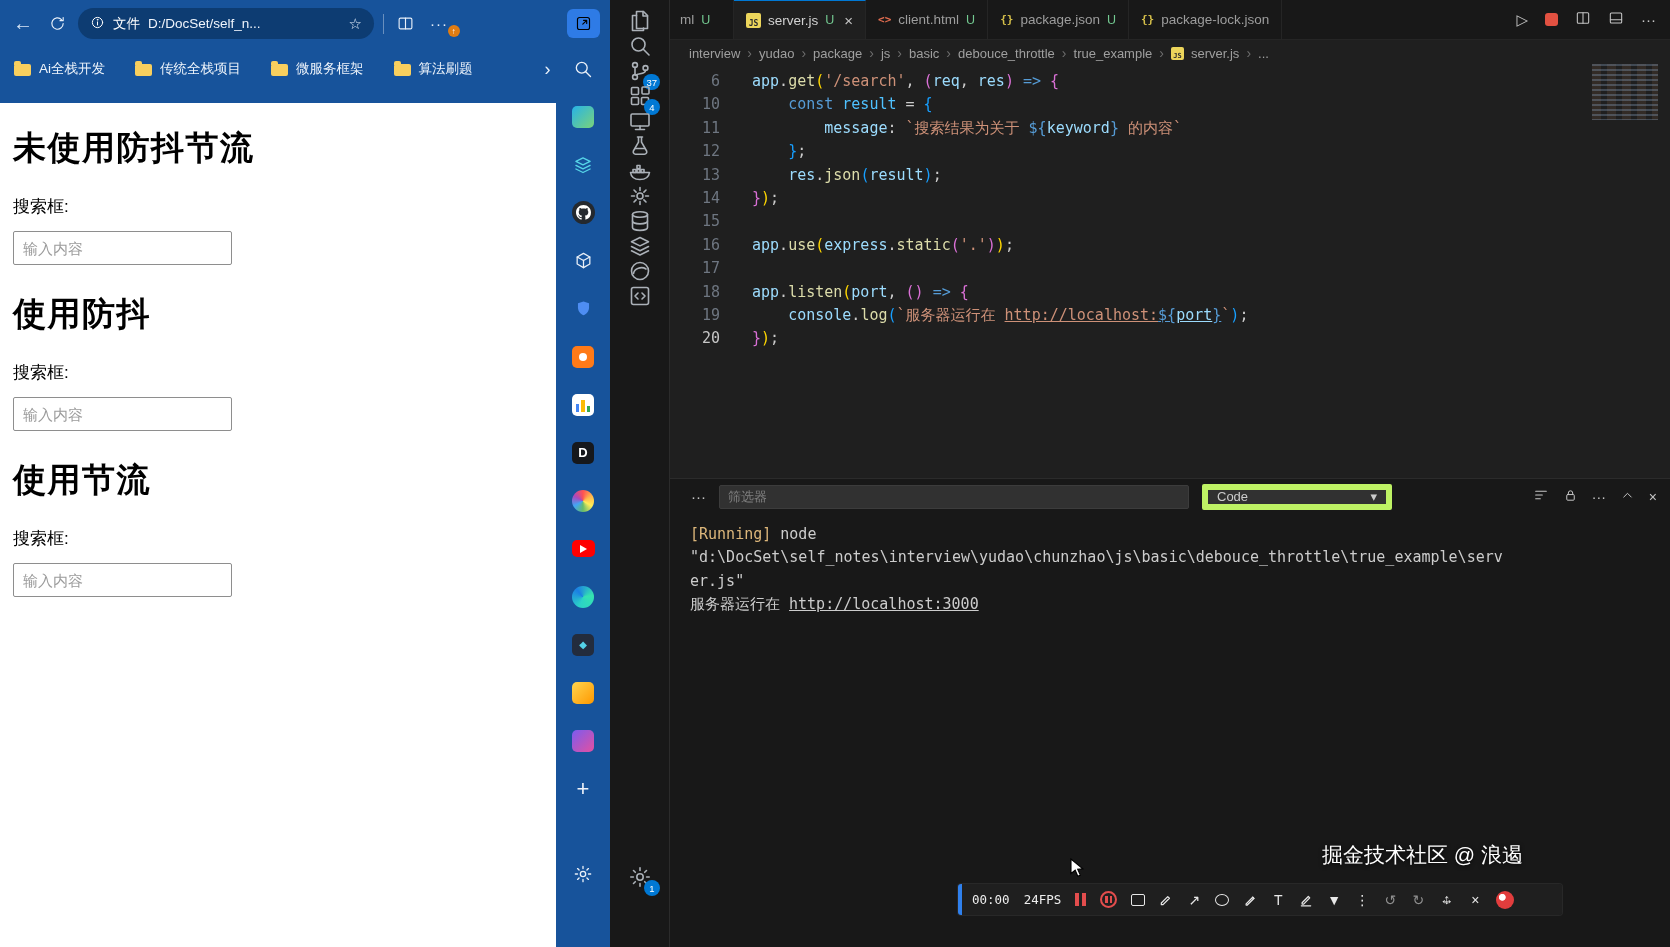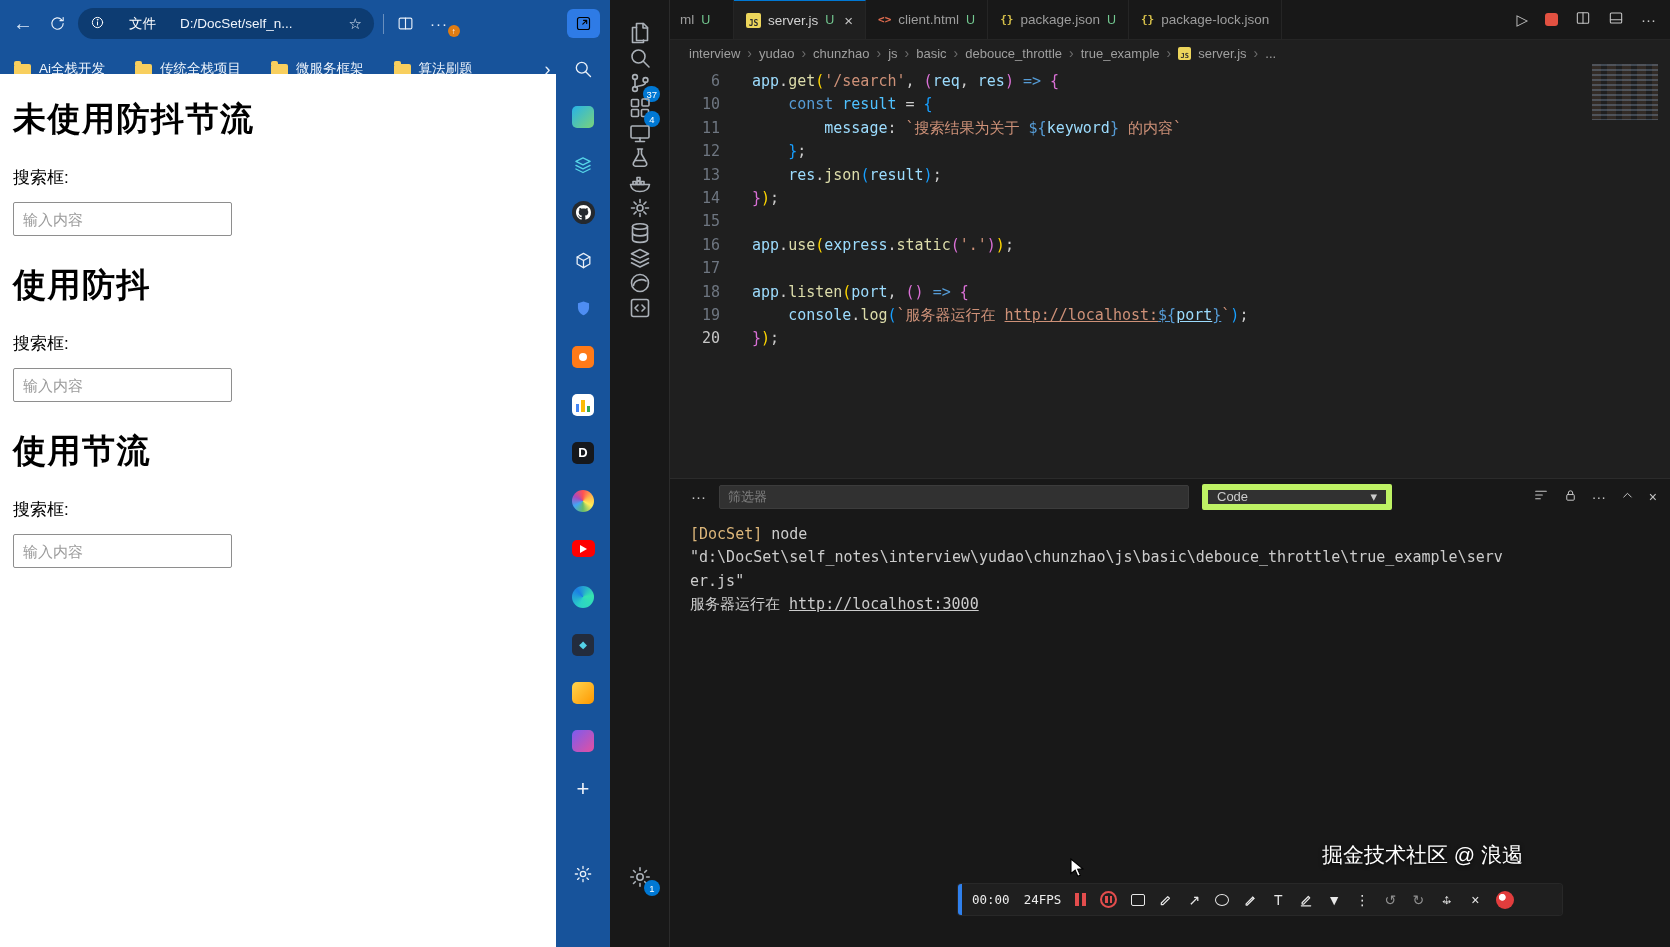--- a/index.html
+++ b/index.html
@@ -6,33 +6,33 @@
   *{box-sizing:border-box;}
   .screen{position:relative;width:1670px;height:947px;overflow:hidden;background:#1f1f1f;
           font-family:"Liberation Sans",sans-serif;-webkit-font-smoothing:antialiased;}
 
   
   .browser{position:absolute;left:0;top:0;width:610px;height:947px;background:#17539b;}
   .toolbar{display:flex;align-items:center;height:47px;padding:0 8px 0 10px;gap:9px;color:#e8f0fa;}
   .tb-back{font-size:20px;width:26px;text-align:center;color:#d9e6f6;}
   .tb-btn{width:24px;display:flex;justify-content:center;}
   .address{width:296px;height:31px;border-radius:16px;background:#0d3c72;display:flex;align-items:center;
-           gap:24px;padding:0 12px;color:#fff;font-size:13.5px;}
+           gap:8px;padding:0 12px;color:#fff;font-size:13.5px;}
   .address .url{flex:1;white-space:nowrap;overflow:hidden;color:#f0f5fc;}
   .address .star{font-size:15px;color:#dbe7f6;}
   .tb-div{width:1px;height:20px;background:rgba(255,255,255,.35);}
   .tb-more{position:relative;font-size:15px;letter-spacing:1px;padding:0 4px;}
   .tb-more .upd{position:absolute;right:-8px;bottom:-5px;width:12px;height:12px;border-radius:50%;
                 background:#e07c12;color:#fff;font-size:8px;display:flex;align-items:center;justify-content:center;}
   .bookmarks{display:flex;align-items:center;height:44px;padding-left:14px;gap:30px;color:#eef4fb;font-size:13.5px;}
   .bm{display:flex;align-items:center;gap:8px;}
   .folder{position:relative;width:17px;height:12px;border-radius:2px;background:#f8cf5e;margin-top:2px;}
   .folder:before{content:"";position:absolute;left:0;top:-3px;width:7px;height:4px;border-radius:2px 2px 0 0;background:#f8cf5e;}
   .bm-chev{margin-left:42px;font-size:18px;color:#eaf1fa;}
-  .page{position:absolute;left:0;top:74px;width:556px;bottom:0;background:#fff;color:#000;padding:0 0 0 13px;}
+  .page{position:absolute;left:0;top:103px;width:556px;bottom:0;background:#fff;color:#000;padding:0 0 0 13px;}
   .page h1{font-size:33px;font-weight:700;letter-spacing:1.5px;margin:27px 0 24px;}
   .page .sec:first-child h1{margin-top:23px;}
   .page .lbl{font-size:17px;margin:0 0 13px;}
   .page input{width:219px;height:32px;border:1px solid #8e8e8e;border-radius:2px;font-size:15px;
               padding:16px 9px;color:#333;outline:none;font-family:"Liberation Sans",sans-serif;}
   .page input::placeholder{color:#9b9b9b;}
   .page .sec{margin-bottom:14px;}
 
   
   .edge-sidebar{position:absolute;right:0;top:0;width:54px;bottom:0;display:flex;flex-direction:column;
@@ -56,21 +56,21 @@
   .edgeapp{width:22px;height:22px;border-radius:50%;background:conic-gradient(from 200deg,#2bd3c6,#1b7fe4,#35e3b0,#2bd3c6);}
   .darkapp{background:#232c3d;display:flex;align-items:center;justify-content:center;color:#53d1e8;font-size:10px;}
   .goldapp{background:linear-gradient(135deg,#ffd54f,#ff9800);}
   .nebula{background:linear-gradient(135deg,#7b5cf0,#e350a0);}
   .sb.plus{color:#eef2fa;font-size:22px;font-weight:300;}
   .sb.gear-bottom{margin-top:auto;}
 
   
   .vscode{position:absolute;left:610px;top:0;width:1060px;height:947px;background:#1f1f1f;}
   .activity{position:absolute;left:0;top:0;width:60px;bottom:0;background:#181818;border-right:1px solid #2b2b2b;
-            display:flex;flex-direction:column;align-items:center;padding:20px 0 58px;}
+            display:flex;flex-direction:column;align-items:center;padding:8px 0 58px;}
   .act{position:relative;width:25px;height:25px;color:#abb1b8;display:flex;align-items:center;justify-content:center;}
   .act .badge{position:absolute;right:-8px;bottom:-7px;background:#0078d4;color:#fff;font-size:9.5px;
               min-width:16px;height:16px;border-radius:9px;display:flex;align-items:center;justify-content:center;padding:0 3px;}
   .act.settings{margin-top:auto;}
 
   .editor-region{position:absolute;left:60px;top:0;right:0;bottom:0;}
   .tabbar{height:40px;background:#181818;display:flex;align-items:stretch;border-bottom:1px solid #252525;}
   .tab{display:flex;align-items:center;gap:7px;padding:0 12px;border-right:1px solid #252525;
        font-size:13.5px;color:#9d9d9d;background:#181818;white-space:nowrap;}
   .tab.partial{width:64px;overflow:hidden;padding:0 10px;}
@@ -439,21 +439,21 @@
           </span>
           <span>···</span>
         </div>
       </div>
 
       <div class="breadcrumb">
         <span>interview</span>
         <span class="bc-sep">›</span>
         <span>yudao</span>
         <span class="bc-sep">›</span>
-        <span>chunzhao</span>
+        <span>package</span>
         <span class="bc-sep">›</span>
         <span>js</span>
         <span class="bc-sep">›</span>
         <span>basic</span>
         <span class="bc-sep">›</span>
         <span>debouce_throttle</span>
         <span class="bc-sep">›</span>
         <span>true_example</span>
         <span class="bc-sep">›</span>
         <span class="fi-js small">JS</span>
@@ -537,21 +537,21 @@
             <span>···</span>
             <span>
               <svg class="svgi" width="15" height="15" viewBox="0 0 24 24">
                   <path d="M6 14.5l6-6 6 6"></path>
                 </svg>
             </span>
             <span>×</span>
           </div>
         </div>
         <div class="output">
-          <div class="out-line"><span class="tk-run">[DocSet] </span><span class="tk-out">node</span></div>
+          <div class="out-line"><span class="tk-run">[Running] </span><span class="tk-out">node</span></div>
           <div class="out-line"><span class="tk-out">"d:\DocSet\self_notes\interview\yudao\chunzhao\js\basic\debouce_throttle\true_example\serv</span></div>
           <div class="out-line"><span class="tk-out">er.js"</span></div>
           <div class="out-line"><span class="tk-out">服务器运行在 </span><span class="tk-out tk-u">http://localhost:3000</span></div>
         </div>
       </div>
     </div>
   </section>
 
   <div class="recorder">
     <i class="rec-accent"></i>

